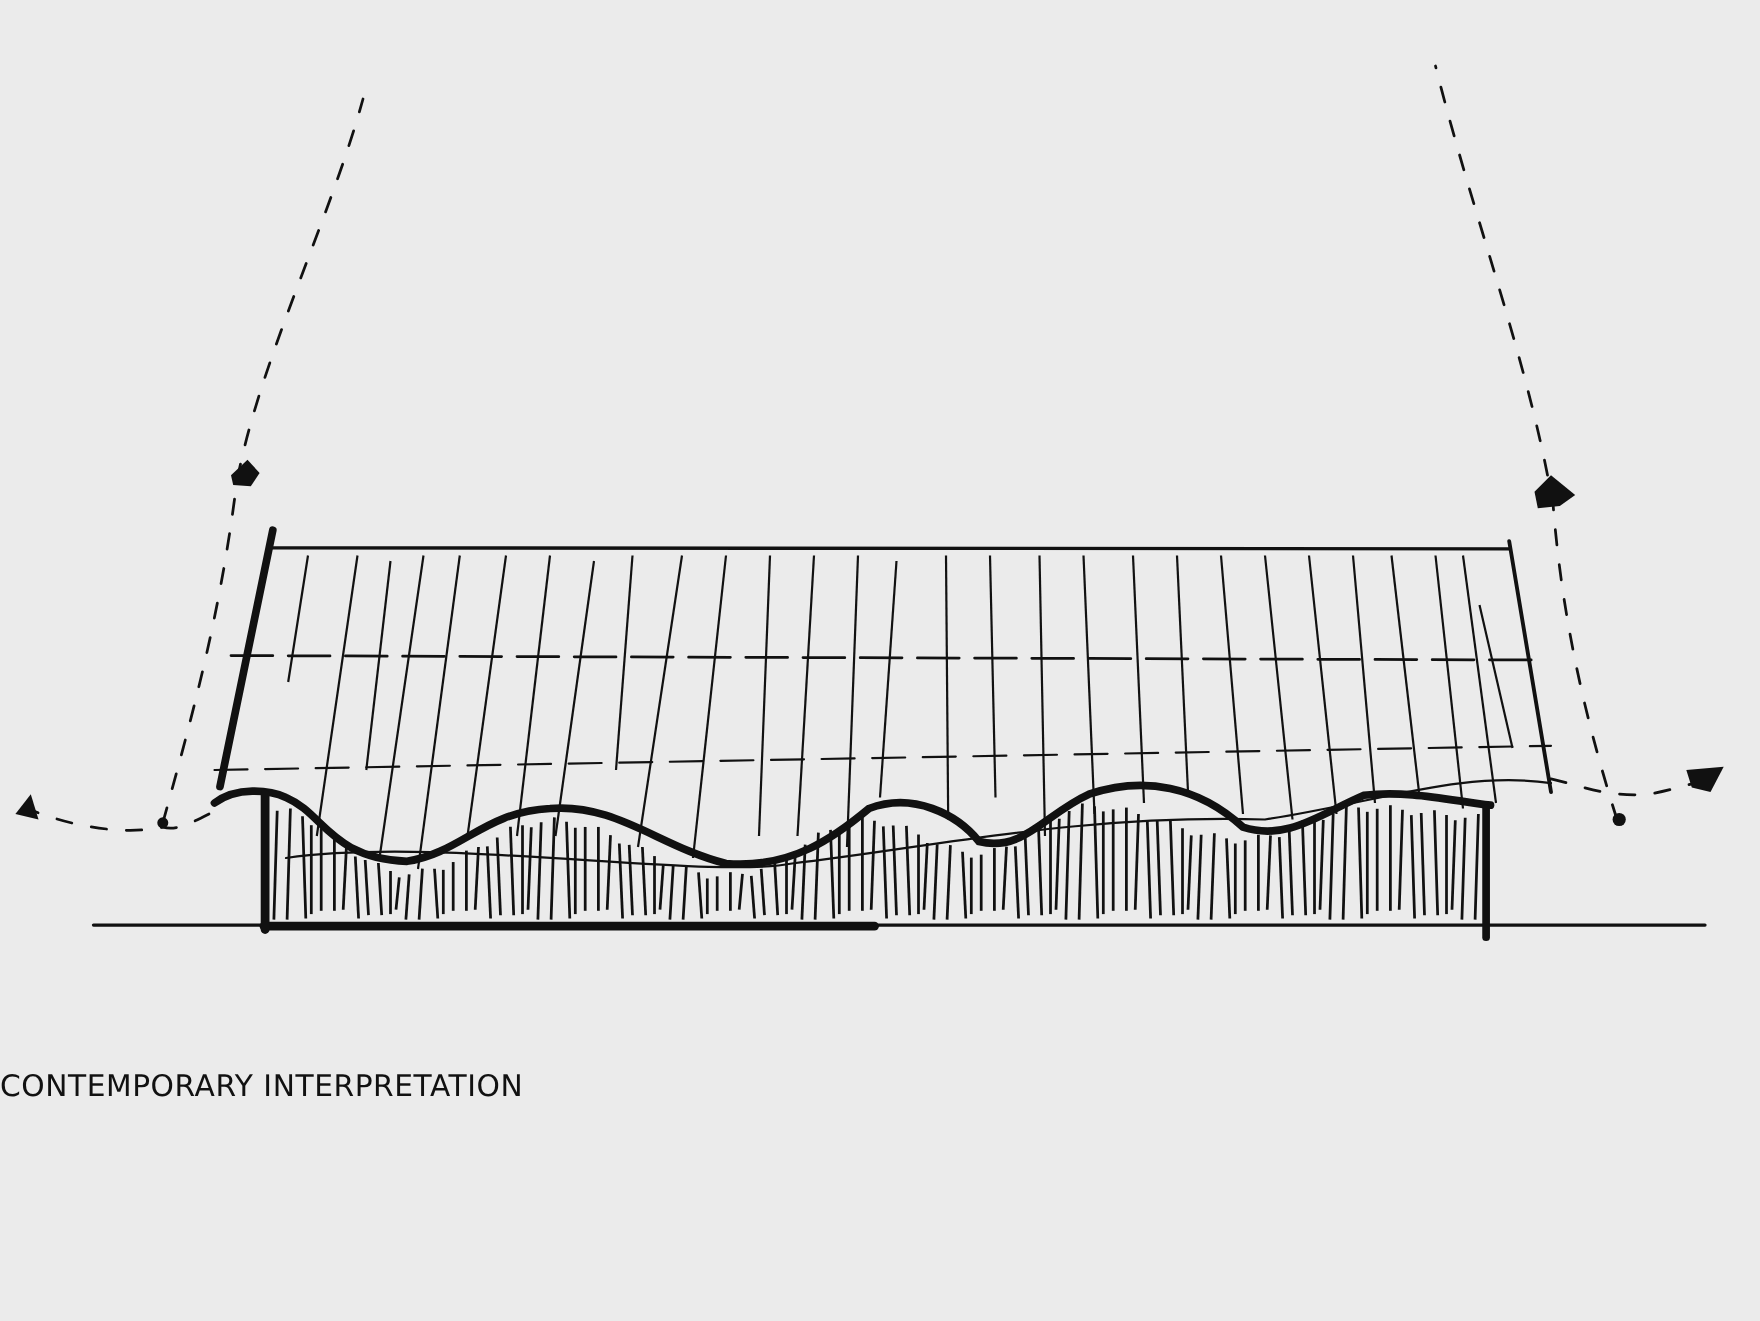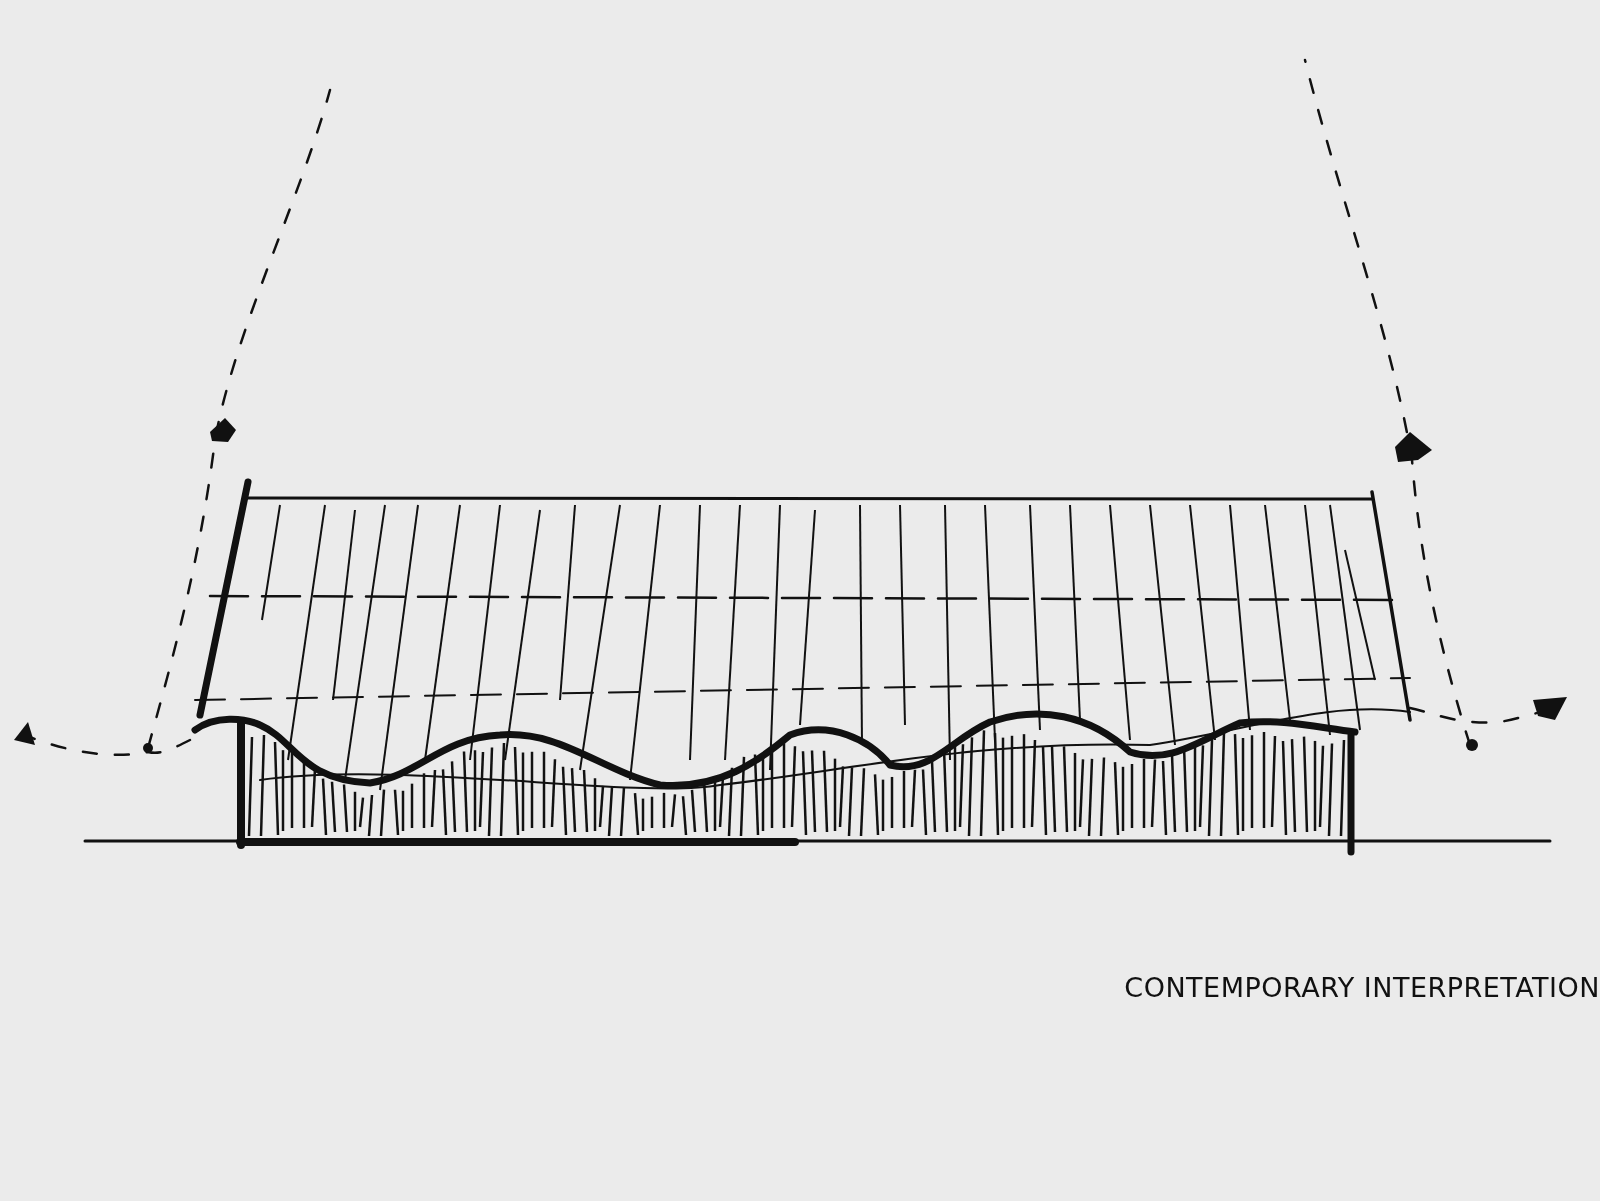--- a/index.html
+++ b/index.html
@@ -1,18 +1,18 @@
 <!DOCTYPE html>
 <html><head>
 <meta charset="utf-8">
 <style>
   html,body{margin:0;padding:0;background:#ebebeb;}
   body{width:1600px;height:1201px;position:relative;overflow:hidden;}
   #sketch{position:absolute;left:0;top:0;width:1600px;height:1201px;}
-  .caption{position:absolute;left:0;width:1600px;top:972px;text-align:right;
+  .caption{position:absolute;left:0;width:1600px;top:972px;text-align:left;
     font-family:"DejaVu Sans","Liberation Sans",sans-serif;font-size:27px;letter-spacing:0.5px;color:#111;}
 </style>
 </head>
 <body>
 
 <svg id="sketch" viewBox="0 0 1600 1201" xmlns="http://www.w3.org/2000/svg">
   <g fill="none" stroke="#111" stroke-linecap="round">
 
     <line x1="85" y1="841" x2="1550" y2="841" stroke-width="3"></line>
     <line x1="240" y1="842" x2="795" y2="842" stroke-width="8"></line>

